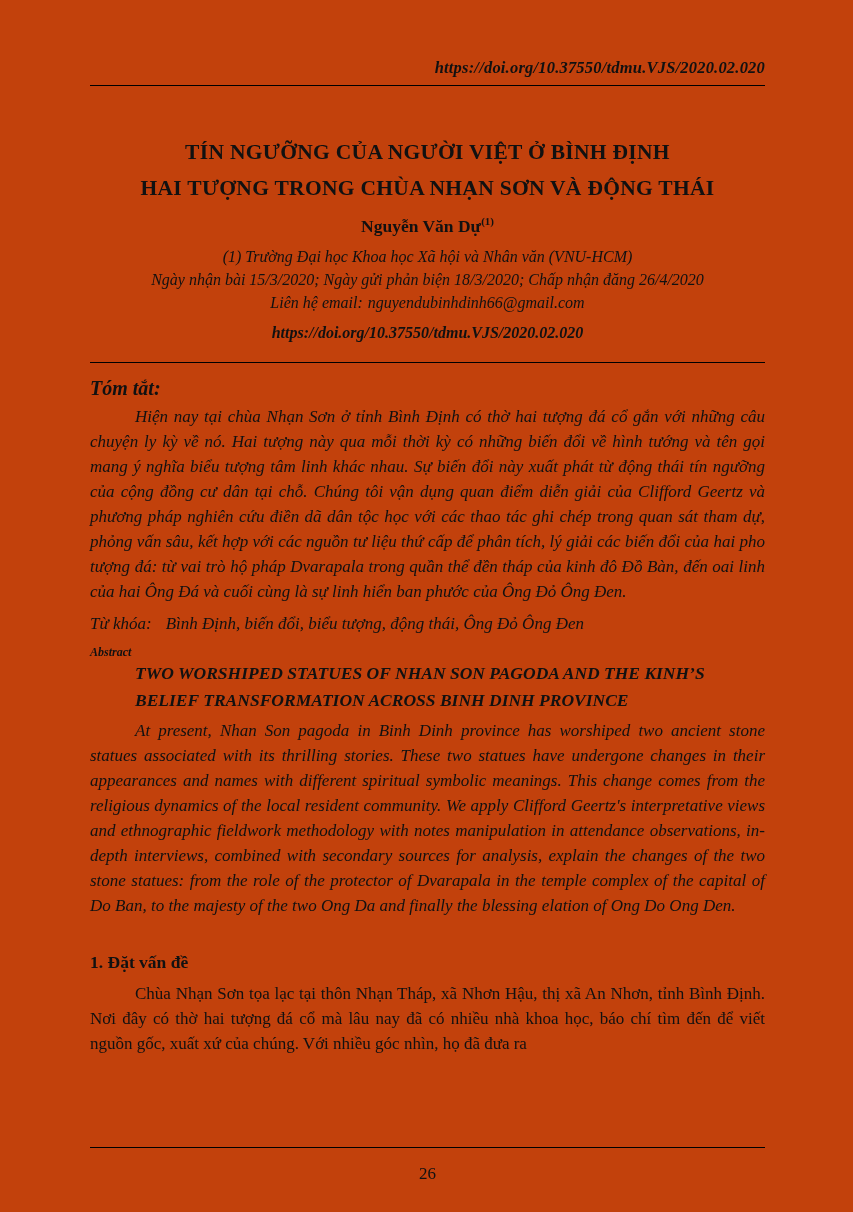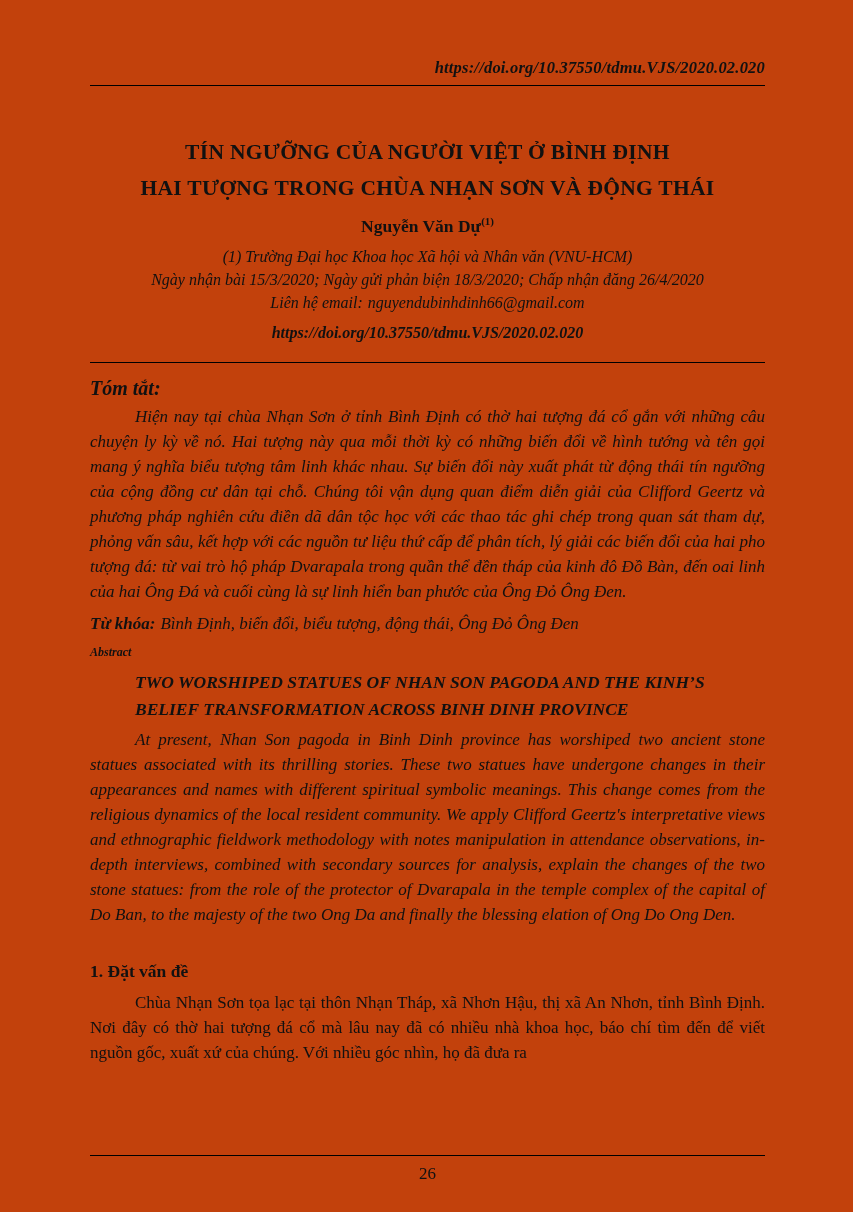--- a/index.html
+++ b/index.html
@@ -87,51 +87,51 @@
     text-indent: 45px;
   }
   p.italic { font-style: italic; }
   .keywords-line {
     margin-top: 7px;
     font-size: 17px;
     line-height: 25px;
     font-style: italic;
     text-align: justify;
   }
-  .keywords-line .kw-label { font-weight: bold; margin-right: 5px; }
+  .keywords-line .kw-label { font-weight: normal; margin-right: 14px; }
   
   .abstract-label {
     margin-top: 9px;
     font-weight: bold;
     font-style: italic;
     font-size: 12px;
   }
   .en-title {
-    margin: 9px 0 0 45px;
+    margin: 0 0 0 45px;
     font-weight: bold;
     font-style: italic;
     font-size: 17.5px;
     line-height: 27px;
   }
   .en-title .tline { display: block; }
   
   .section-heading {
     margin-top: 34px;
     font-weight: bold;
     font-size: 17.5px;
   }
   .section-heading + p.body-par { margin-top: 8px; }
   
   .footer {
     position: absolute;
     left: 90px;
     right: 88px;
     bottom: 28px;
     border-top: 1px solid #000;
-    padding-top: 8px;
+    padding-top: 16px;
     text-align: center;
     font-size: 17px;
   }
 </style>
 </head>
 <body>
 
 <div class="sheet">
 
   <div class="header-doi-row">

